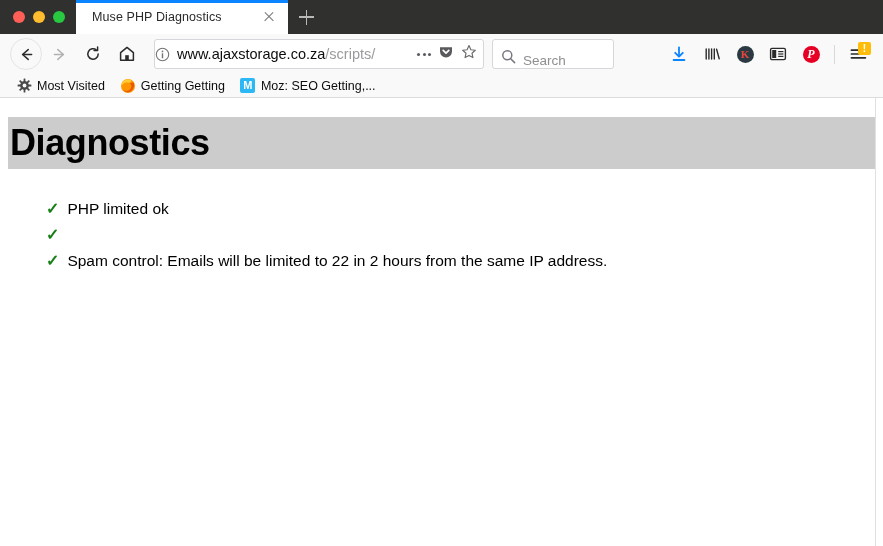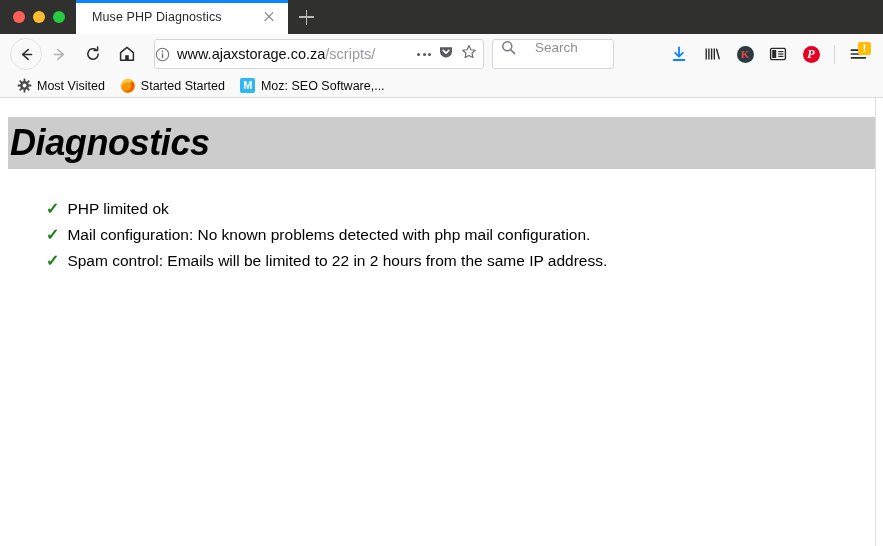--- a/index.html
+++ b/index.html
@@ -188,24 +188,24 @@
     background: #5a5a5e; display: block;
   }
 
   .searchbar {
     width: 122px;
     height: 30px;
     background: #ffffff;
     border: 1px solid #d7d7db;
     border-radius: 3px;
     display: flex;
-    align-items: flex-start;
+    align-items: flex-end;
     padding: 0 8px;
     box-sizing: border-box;
-    gap: 19px;
+    gap: 7px;
     flex: 0 0 auto;
   }
   .search-placeholder {
     font-size: 13.5px;
     color: #8f8f93;
   }
 
   .toolbar-right {
     margin-left: auto;
     display: flex;
@@ -330,21 +330,20 @@
     padding: 0;
   }
   .banner {
     margin: 19px 8px 0 8px;
     background: #cccccc;
     height: 52px;
     display: flex;
     align-items: center;
     padding-left: 2px;
     box-sizing: border-box;
-    font-style: italic;
   }
   .banner h1 {
     margin: 0;
     font-size: 36px;
     font-weight: bold;
     color: #000000;
     letter-spacing: -0.4px;
     line-height: 1;
     font-family: "Liberation Sans", sans-serif;
   }
@@ -536,49 +535,48 @@
 
     <div class="bm">
       <span class="bm-ico">
         <svg width="16" height="16" viewBox="0 0 16 16" aria-hidden="true">
           <circle cx="8" cy="8" r="7" fill="#ff9500"></circle>
           <path d="M8 1.2 C4 1.6 1.4 4.6 1.6 8 C2.8 5.4 5 4.2 7.4 4.6 C10.6 5.2 11.8 3.2 10.8 1.9 C10 1.4 9 1.2 8 1.2 Z" fill="#ffcc33"></path>
           <path d="M13.6 4.6 C15 7.4 13.8 11.4 10.6 13.4 C8 15 4.6 14 3 11.8 C5.2 13.6 8.6 13.2 10.4 11
                    C12 9 11.6 6.4 9.6 5.6 C11.2 5.2 12.8 4.6 13.6 4.6 Z" fill="#e55b00"></path>
         </svg>
       </span>
-      <span class="bm-label">Started Started</span>
+      <span class="bm-label">Getting Getting</span>
     </div>
 
     <div class="bm">
       <span class="bm-ico">
         <span class="moz-m">M</span>
       </span>
-      <span class="bm-label">Moz: SEO Software,...</span>
+      <span class="bm-label">Moz: SEO Getting,...</span>
     </div>
 
 
   </div>
 
   <div class="viewport">
 
     <div class="page">
 
       <div class="banner">
         <h1>Diagnostics</h1>
       </div>
 
       <ul class="checklist">
         <li>
           <span class="check">✓</span>
           <span>PHP limited ok</span>
         </li>
         <li>
           <span class="check">✓</span>
-          <span>Mail configuration: No known problems detected with php mail configuration.</span>
         </li>
         <li>
           <span class="check">✓</span>
           <span>Spam control: Emails will be limited to 22 in 2 hours from the same IP address.</span>
         </li>
       </ul>
 
     </div>
 
     <div class="scrollbar-track"></div>

